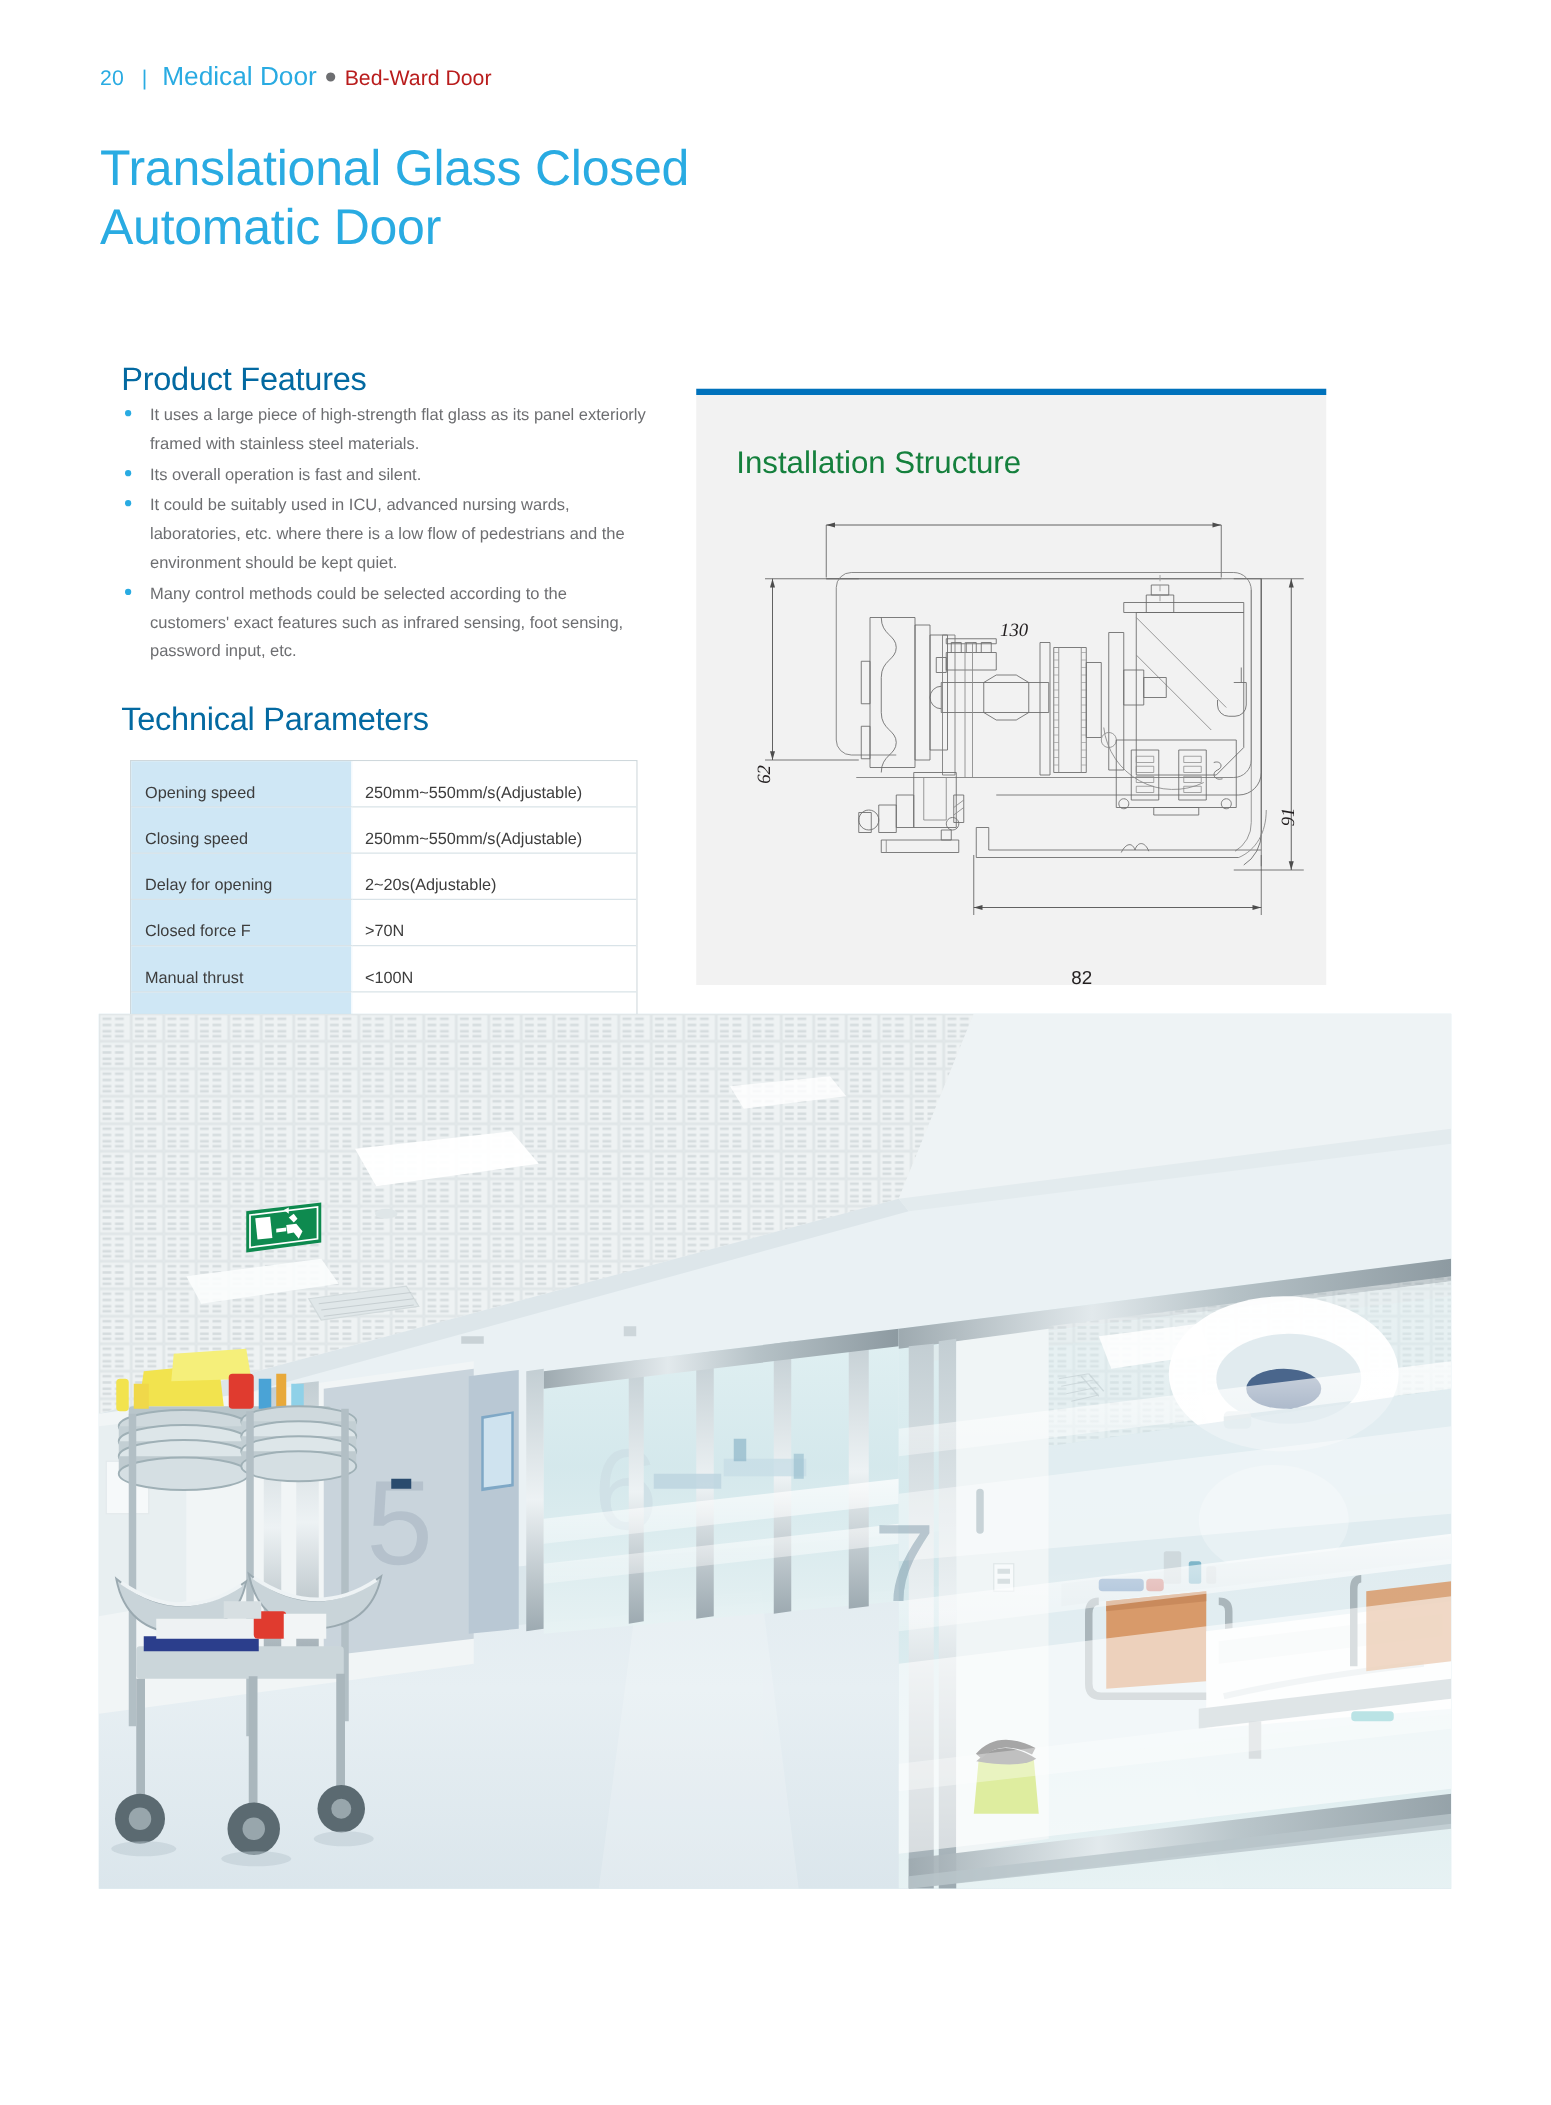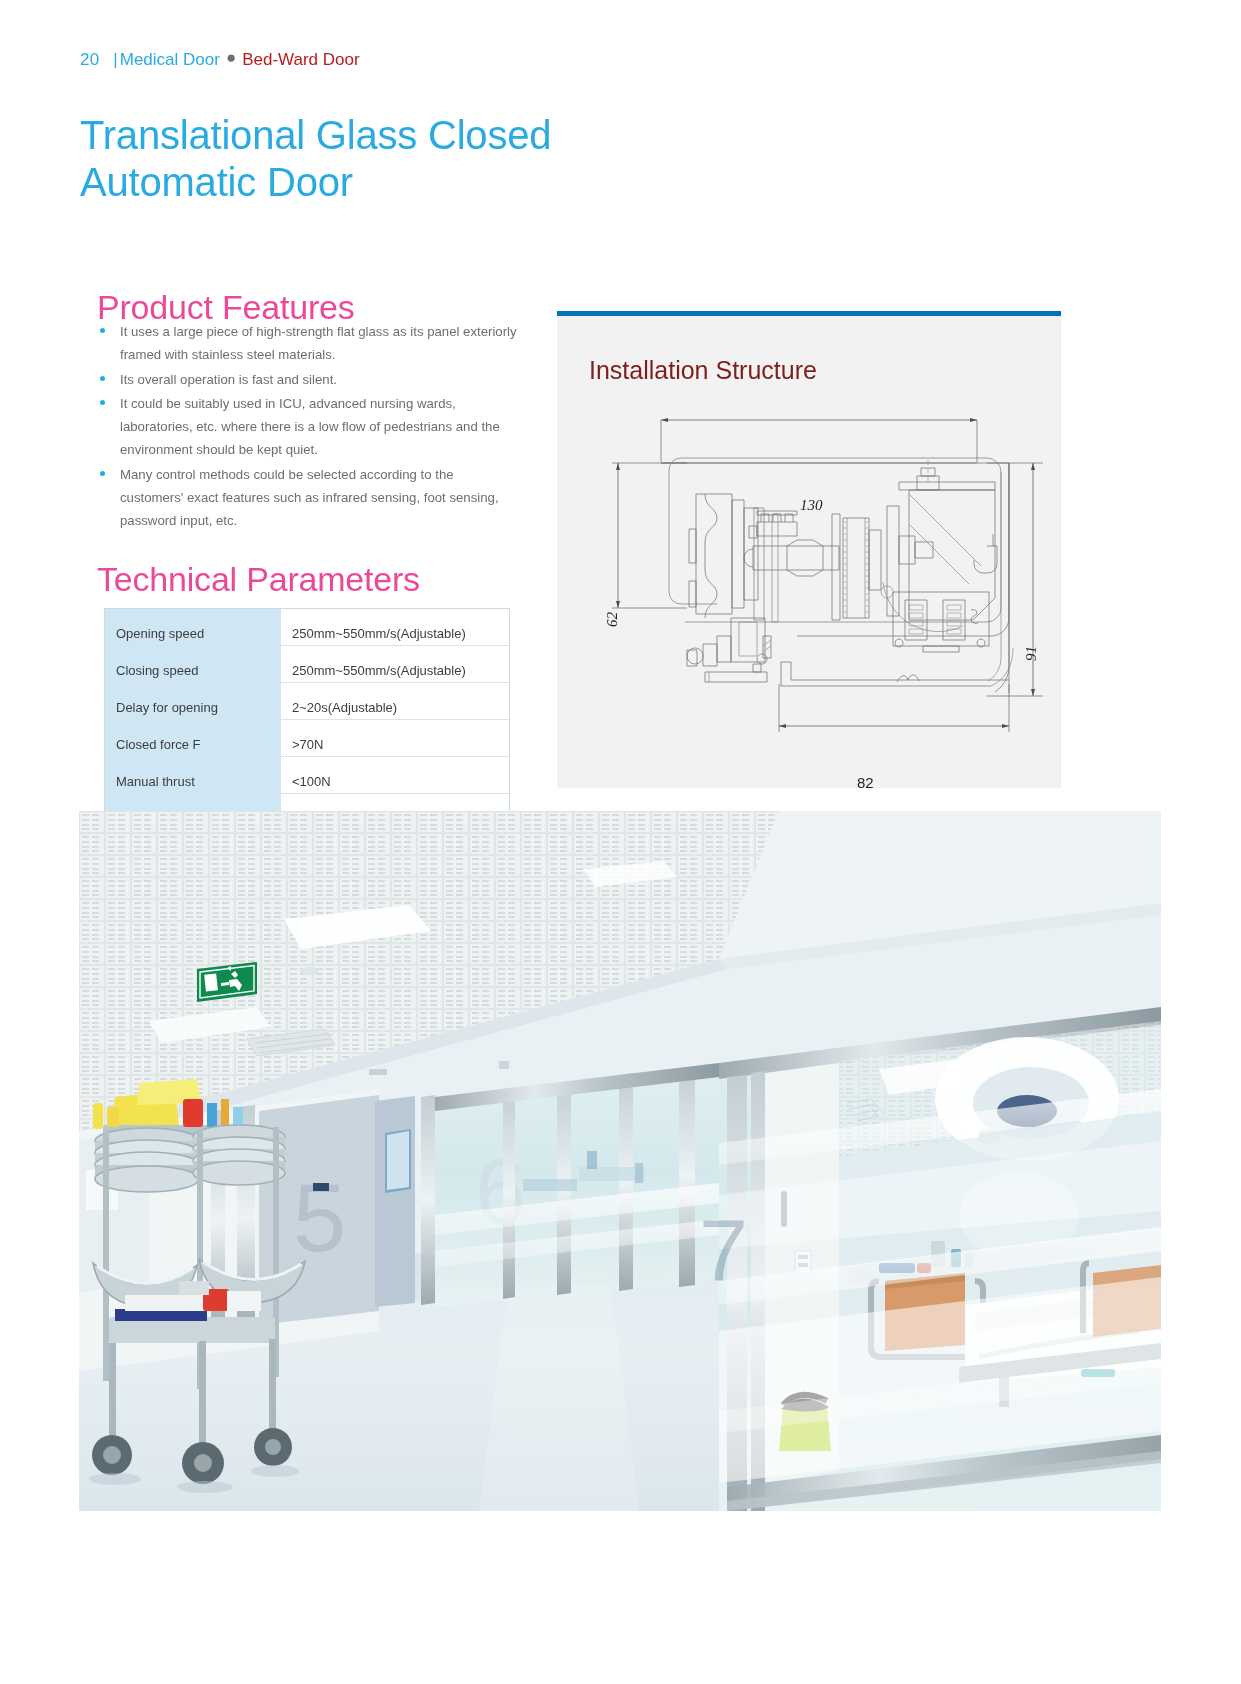--- a/index.html
+++ b/index.html
@@ -7,33 +7,33 @@
     width:1241px;height:1684px;background:#ffffff;
     font-family:"Liberation Sans", sans-serif;
     -webkit-font-smoothing:antialiased;
     position:relative;overflow:hidden;
   }
 
   
   .hdr{position:absolute;left:80px;top:50px;display:flex;align-items:baseline;gap:0;}
   .hdr .pageno{color:#29ABE2;font-size:17px;letter-spacing:.2px;}
   .hdr .bar{color:#29ABE2;font-size:17px;margin-left:14px;}
-  .hdr .cat{color:#29ABE2;font-size:17px;margin-left:2px;}
+  .hdr .cat{color:#29ABE2;font-size:21px;margin-left:12px;}
   .hdr .dot{color:#6d6e71;font-size:17px;margin:0 6px;position:relative;top:-2px;}
   .hdr .sub{color:#b91c1c;font-size:17px;}
 
   .title{
     position:absolute;left:80px;top:85px;width:700px;
     color:#29ABE2;font-size:40px;line-height:47px;font-weight:400;
     letter-spacing:-0.2px;
   }
 
   
   .sec-head{
-    color:#ec4899;font-size:34px;font-weight:400;letter-spacing:-0.2px;
+    color:#0369a1;font-size:26px;font-weight:400;letter-spacing:-0.2px;
   }
   #features-head{position:absolute;left:97px;top:288px;}
   #params-head{position:absolute;left:97px;top:560px;}
 
   .feat-list{position:absolute;left:97px;top:320px;width:420px;margin:0;padding:0;list-style:none;}
   .feat-item{position:relative;padding-left:23px;margin-bottom:1px;}
   .feat-item .bullet{
     position:absolute;left:3px;top:8px;width:5px;height:5px;border-radius:50%;
     background:#29ABE2;
   }
@@ -56,21 +56,21 @@
   }
   table.params td.v{background:#ffffff;padding-left:10px;}
 
   
   .inst-panel{
     position:absolute;left:557px;top:311px;width:504px;height:477px;
     background:#f2f2f2;
   }
   .inst-topbar{position:absolute;left:0;top:0;width:100%;height:5px;background:#0072bc;}
   .inst-title{
-    position:absolute;left:32px;top:45px;color:#7f1d1d;font-size:25px;
+    position:absolute;left:32px;top:45px;color:#15803d;font-size:25px;
   }
   .diagram{position:absolute;left:0;top:85px;width:504px;height:380px;}
   .dimlabel{
     position:absolute;font-family:"Liberation Serif", serif;font-style:italic;
     font-size:15px;color:#231f20;
   }
   #dim-130{left:243px;top:101px;}
   #dim-62{left:47px;top:231px;transform:rotate(-90deg);transform-origin:left top;}
   #dim-91{left:466px;top:265px;transform:rotate(-90deg);transform-origin:left top;}
   #dim-82{left:300px;top:378px;font-style:normal;font-family:"Liberation Sans",sans-serif;}

